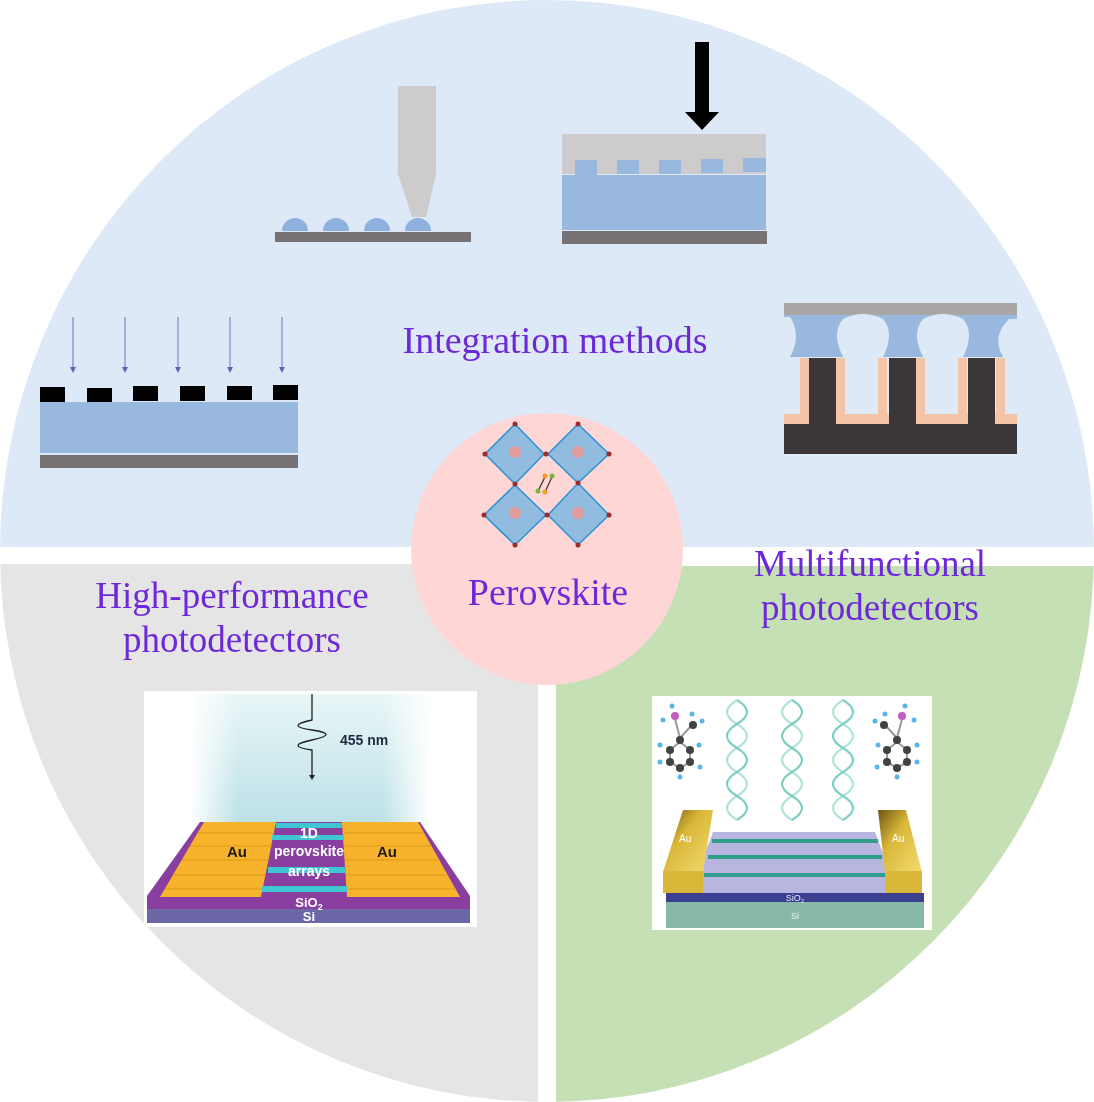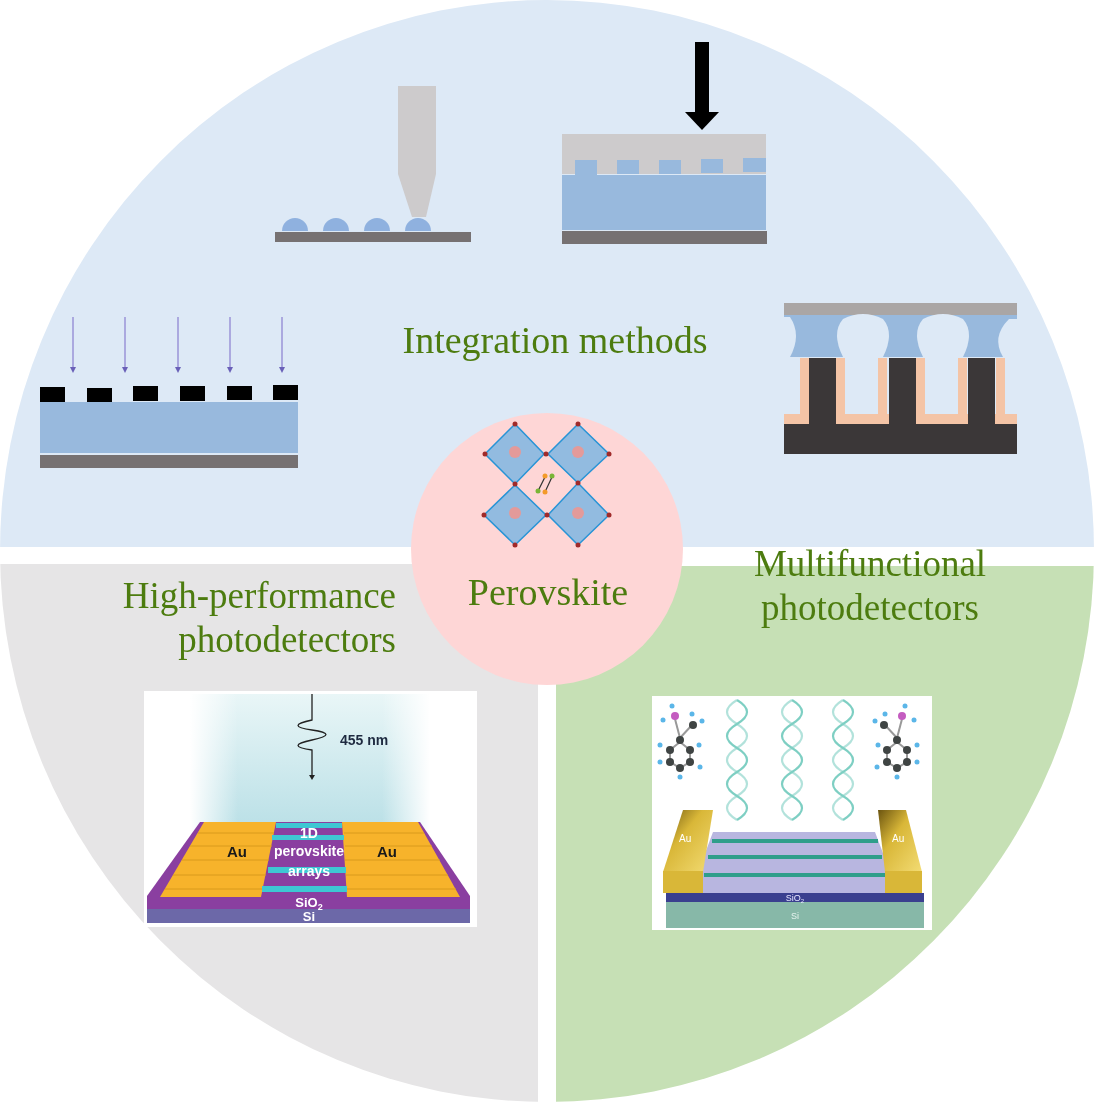--- a/index.html
+++ b/index.html
@@ -1,21 +1,21 @@
 <!DOCTYPE html>
 <html><head>
 <meta charset="utf-8">
 <style>
   html, body { margin: 0; padding: 0; background: #ffffff; }
   body { width: 1094px; height: 1102px; position: relative; overflow: hidden; font-family: "Liberation Serif", serif; }
   #stage { position: absolute; left: 0; top: 0; width: 1094px; height: 1102px; }
-  .label { position: absolute; color: #4d7c0f; font-family: "Liberation Serif", serif; text-align: center; line-height: 1.2; white-space: pre-line; }
+  .label { position: absolute; color: #6d28d9; font-family: "Liberation Serif", serif; text-align: center; line-height: 1.2; white-space: pre-line; }
   #title-integration { left: 370px; top: 318px; width: 370px; font-size: 38px; }
   #title-perovskite { left: 430px; top: 570px; width: 236px; font-size: 38px; }
-  #title-highperf { left: 36px; top: 574px; width: 360px; font-size: 37px; text-align: right; }
+  #title-highperf { left: 52px; top: 574px; width: 360px; font-size: 37px; }
   #title-multi { left: 700px; top: 542px; width: 340px; font-size: 37px; }
 </style>
 </head>
 <body>
 
 <svg id="stage" width="1094" height="1102" viewBox="0 0 1094 1102" xmlns="http://www.w3.org/2000/svg">
   <defs>
     <clipPath id="circle-clip">
         <ellipse cx="547" cy="551" rx="547" ry="551"></ellipse>
       </clipPath>

